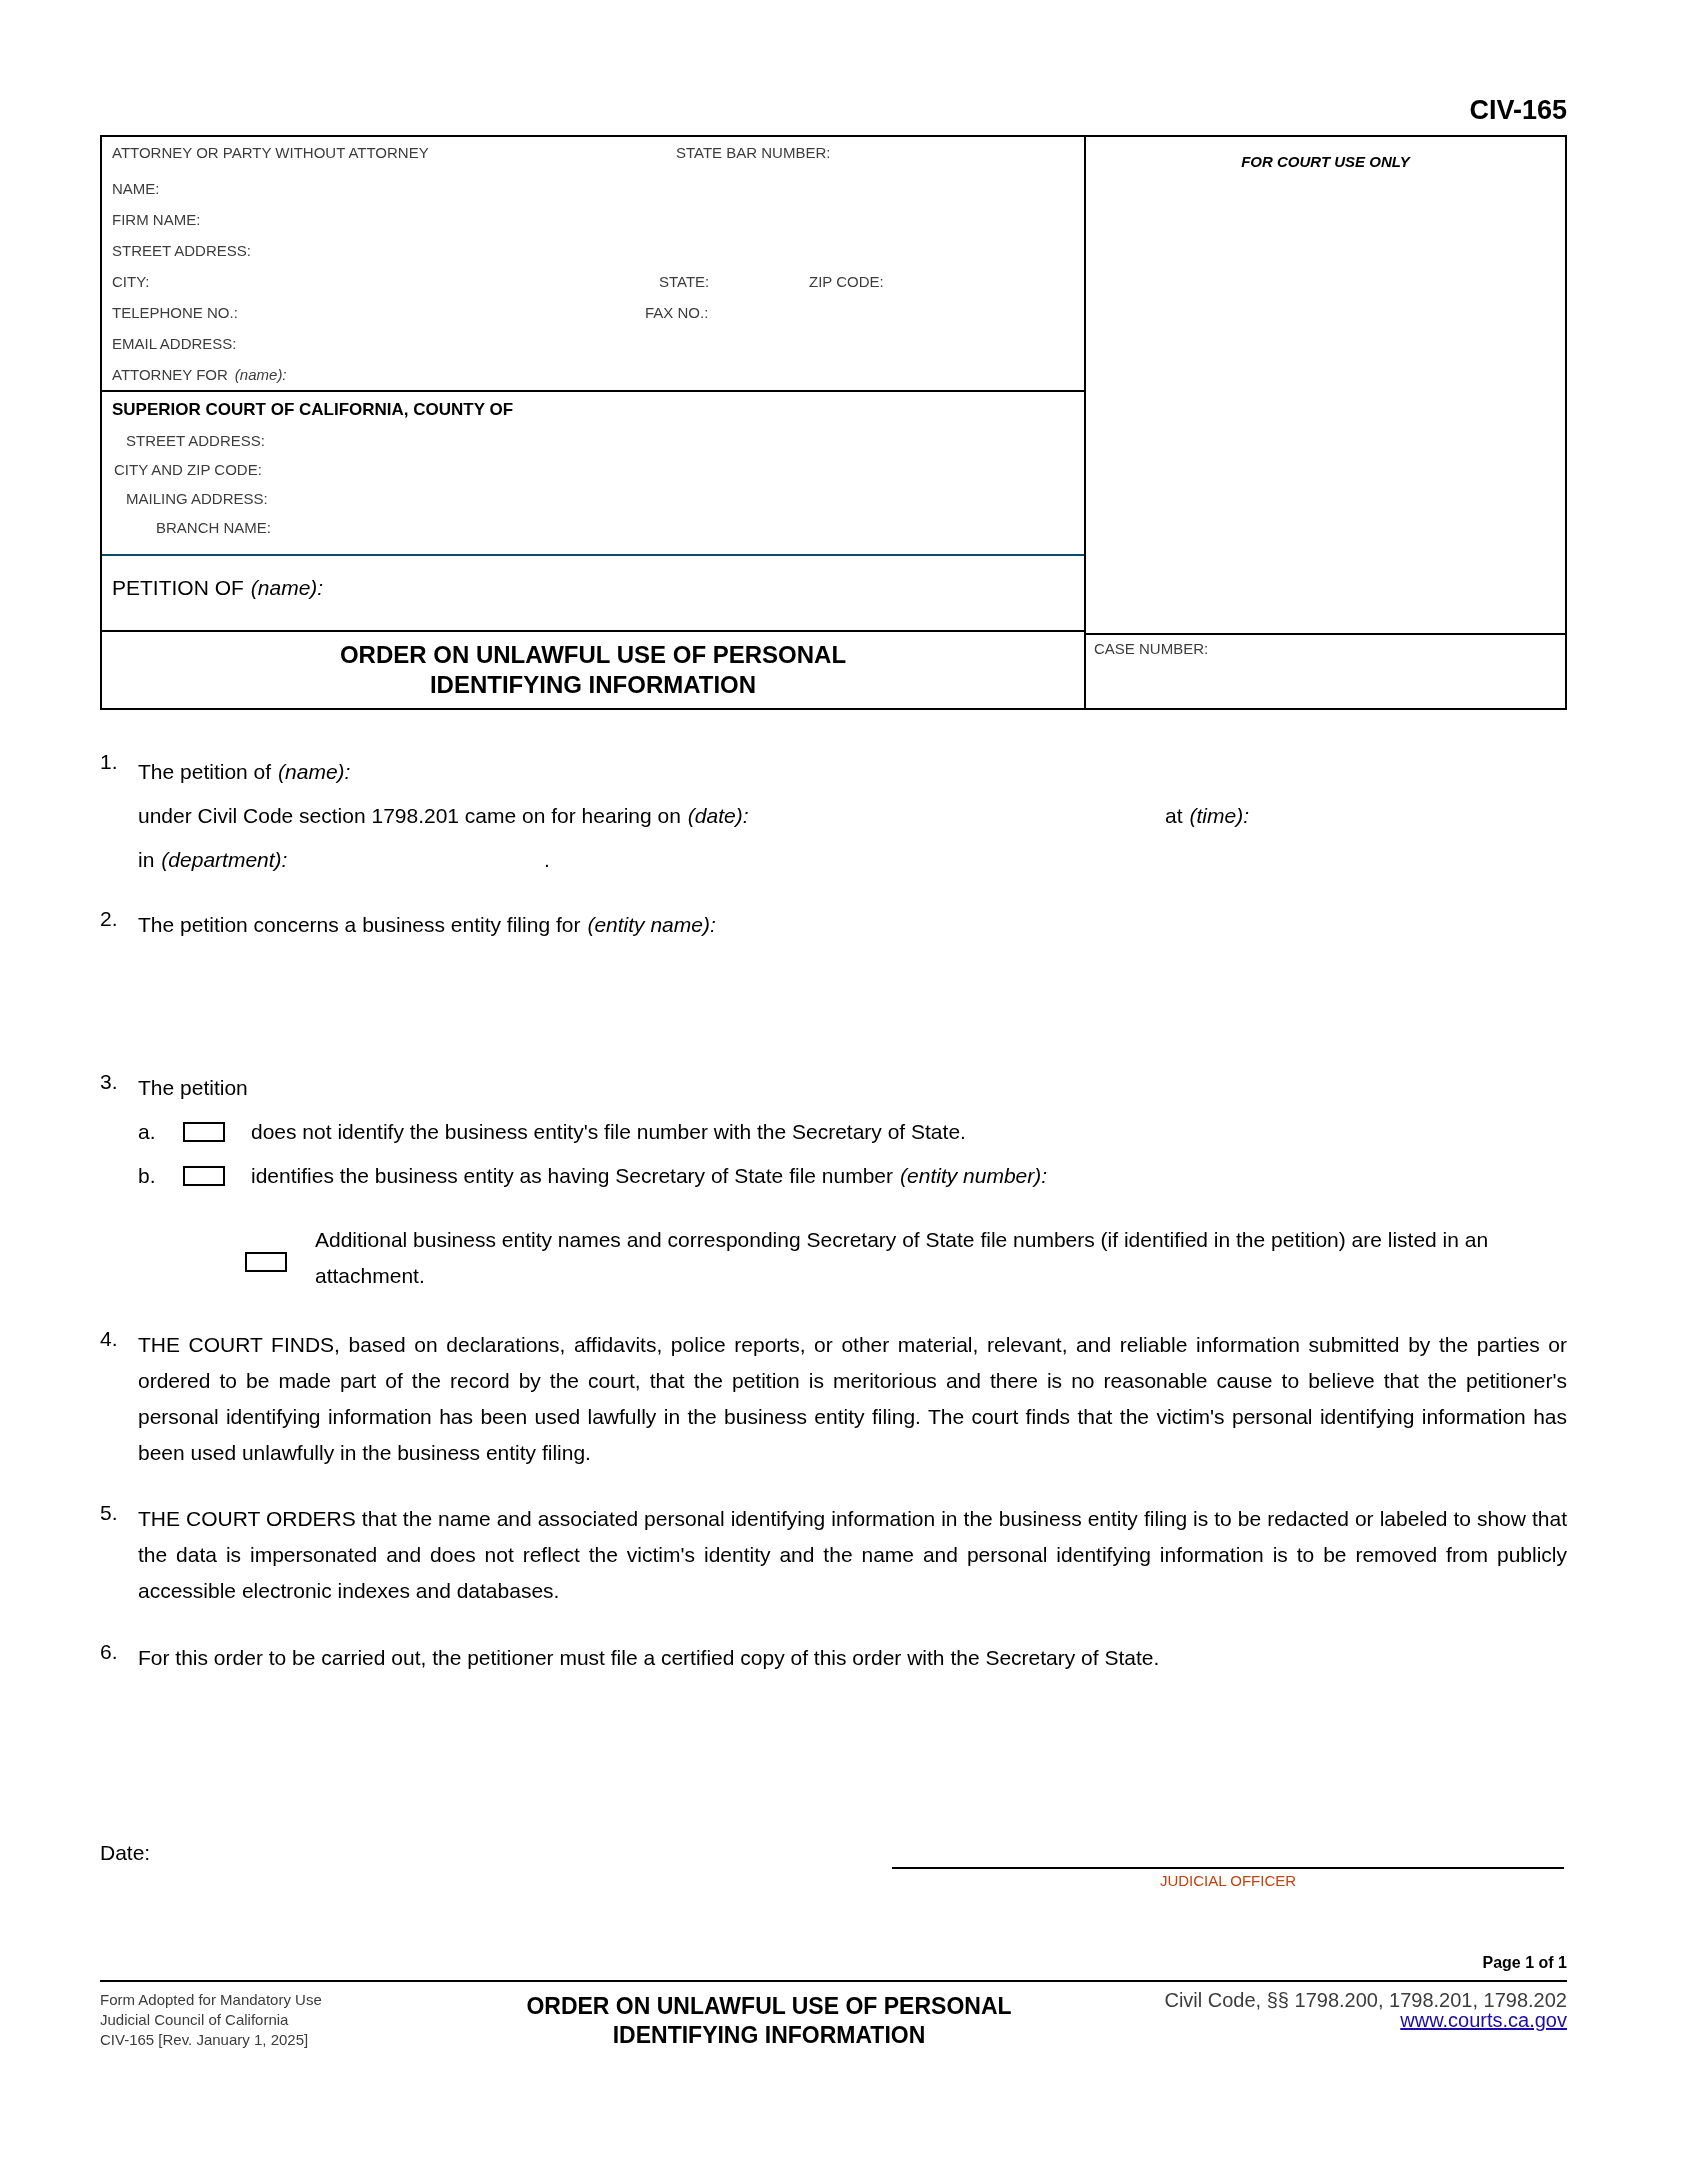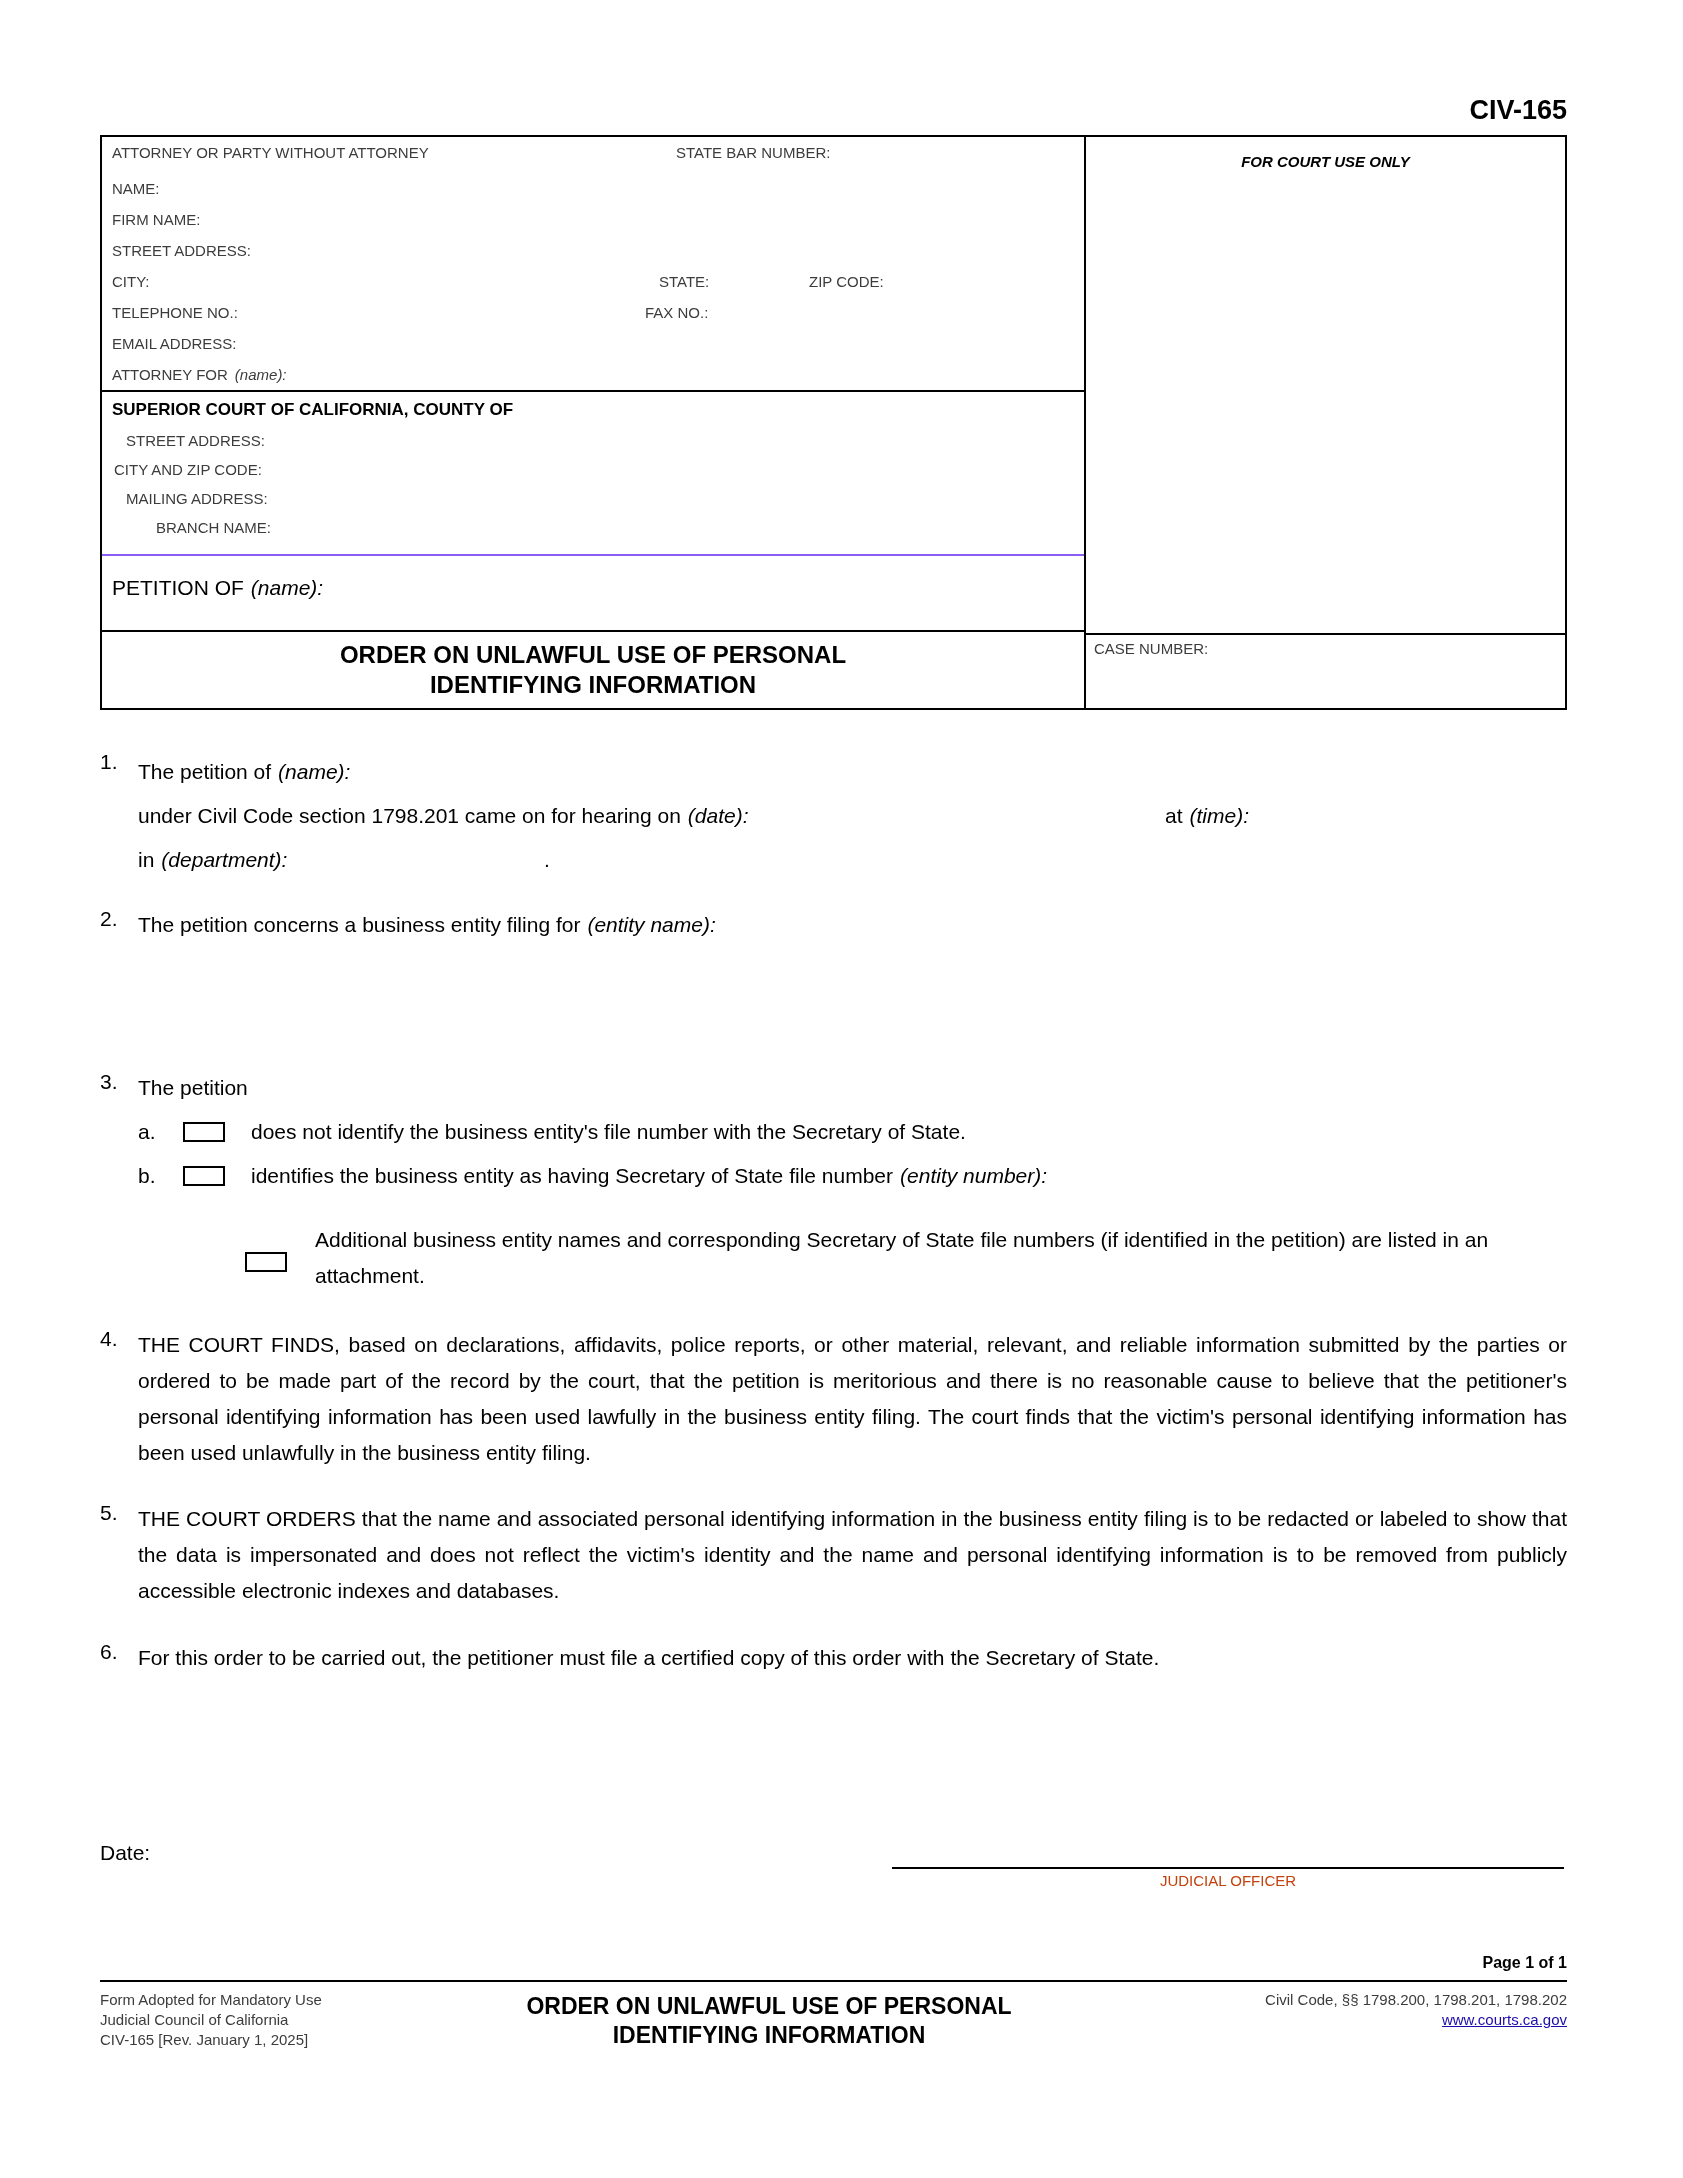--- a/index.html
+++ b/index.html
@@ -17,21 +17,21 @@
   .cap-left { width: 984px; border-right: 2px solid #000; display: flex; flex-direction: column; box-sizing: border-box; }
   .cap-right { flex: 1; display: flex; flex-direction: column; box-sizing: border-box; }
 
   .small-label { font-size: 15px; color: #3c3c3c; }
   .cap-row { position: relative; height: 31px; font-size: 15px; color: #3c3c3c; }
   .abs { position: absolute; top: 0; }
 
   .attorney-section { height: 255px; border-bottom: 2px solid #000; padding: 7px 10px 0 10px; box-sizing: border-box; }
   .attorney-section .header-row { height: 36px; }
 
-  .court-section { height: 164px; border-bottom: 2px solid #8b5cf6; padding: 8px 10px 15px 10px; box-sizing: border-box; }
+  .court-section { height: 164px; border-bottom: 2px solid #0c4a6e; padding: 8px 10px 15px 10px; box-sizing: border-box; }
   .court-name { font-size: 17px; font-weight: bold; color: #000; height: 32px; }
   .court-row { height: 29px; font-size: 15px; color: #3c3c3c; }
 
   .petition-section { height: 76px; border-bottom: 2px solid #000; padding: 20px 10px 0 10px; box-sizing: border-box; font-size: 21px; }
   .title-section { flex: 1; text-align: center; padding-top: 8px; font-size: 24px; font-weight: bold; line-height: 30px; }
 
   .court-use-box { flex: 1; text-align: center; padding-top: 16px; font-size: 15px; font-weight: bold; font-style: italic; }
   .case-number-box { height: 75px; border-top: 2px solid #000; padding: 5px 8px; box-sizing: border-box; }
 
   
@@ -60,21 +60,21 @@
   .date-label { position: absolute; left: 0; top: 0; font-size: 21px; }
   .sig-block { position: absolute; right: 3px; top: 0; width: 672px; }
   .sig-line { height: 26px; border-bottom: 2px solid #000; }
   .sig-caption { text-align: center; font-size: 15px; color: #c2410c; padding-top: 3px; }
 
   
   .page-indicator { position: absolute; top: 1859px; right: 0; font-size: 16px; font-weight: bold; }
   .footer { position: absolute; top: 1885px; left: 0; right: 0; border-top: 2px solid #000; padding-top: 8px; display: flex; }
   .footer-left { width: 297px; font-size: 15px; line-height: 20px; color: #3c3c3c; }
   .footer-center { flex: 1; text-align: center; font-size: 23px; font-weight: bold; line-height: 29px; padding-top: 2px; }
-  .footer-right { width: 426px; text-align: right; font-size: 15px; line-height: 20px; color: #3c3c3c; }
+  .footer-right { width: 426px; text-align: right; font-size: 20px; line-height: 20px; color: #3c3c3c; }
   .footer-link { color: #1a0dab; text-decoration: underline; cursor: pointer; }
 </style>
 </head>
 <body>
 
 <div class="page">
   <div class="content">
 
     <div class="form-number">CIV-165</div>
 

